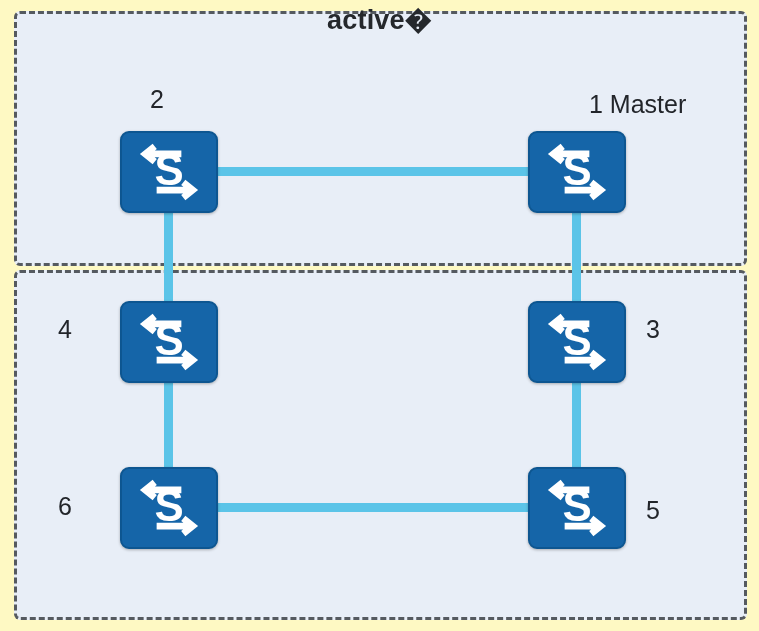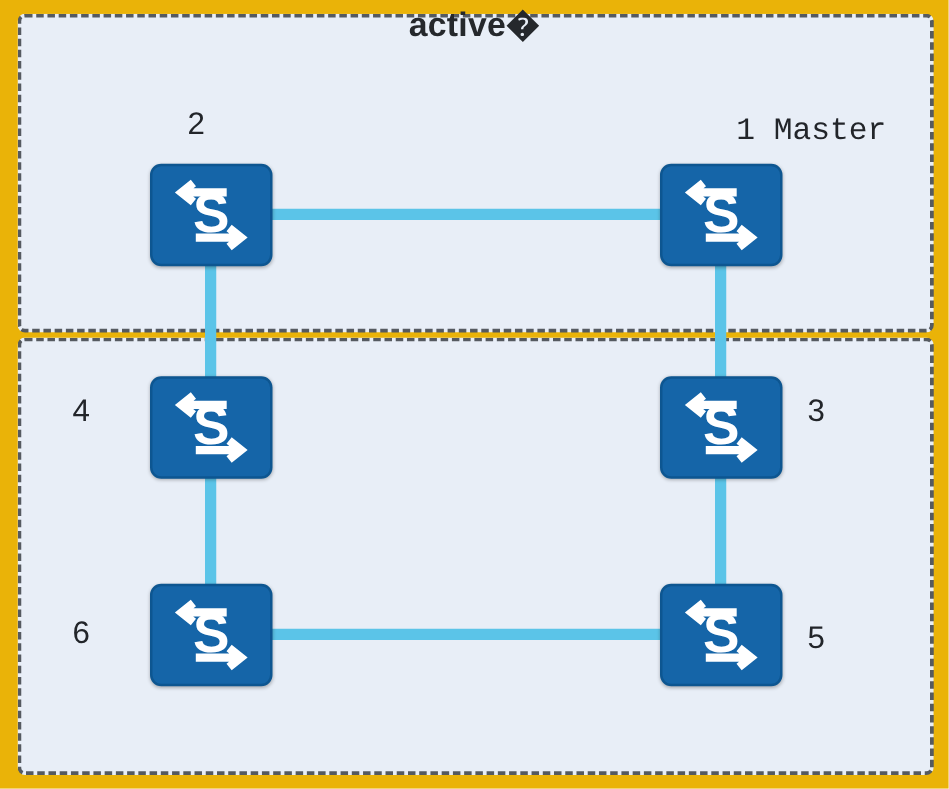--- a/index.html
+++ b/index.html
@@ -11,21 +11,21 @@
     width: 759px;
     height: 631px;
     font-family: "Liberation Sans", sans-serif;
     overflow: hidden;
   }
 
   #canvas {
     position: relative;
     width: 759px;
     height: 631px;
-    background: #eab308;
+    background: #fef9c3;
   }
 
   
   .zone {
     position: absolute;
     background: #e8eef7;
     border: 3px dashed #555a60;
     border-radius: 6px;
     box-sizing: border-box;
   }
@@ -102,21 +102,21 @@
 
   
   #node-2 { left: 120px; top: 131px; }
   #node-1 { left: 528px; top: 131px; }
   #node-4 { left: 120px; top: 301px; }
   #node-3 { left: 528px; top: 301px; }
   #node-6 { left: 120px; top: 467px; }
   #node-5 { left: 528px; top: 467px; }
 
   #label-2 { left: 150px; top: 85px; }
-  #label-1 { left: 589px; top: 90px; font-family: Liberation Mono, monospace; }
+  #label-1 { left: 589px; top: 90px; }
   #label-4 { left: 58px;  top: 315px; }
   #label-3 { left: 646px; top: 315px; }
   #label-6 { left: 58px;  top: 492px; }
   #label-5 { left: 646px; top: 496px; }
 </style>
 </head>
 <body>
 
 <div id="canvas">
 

